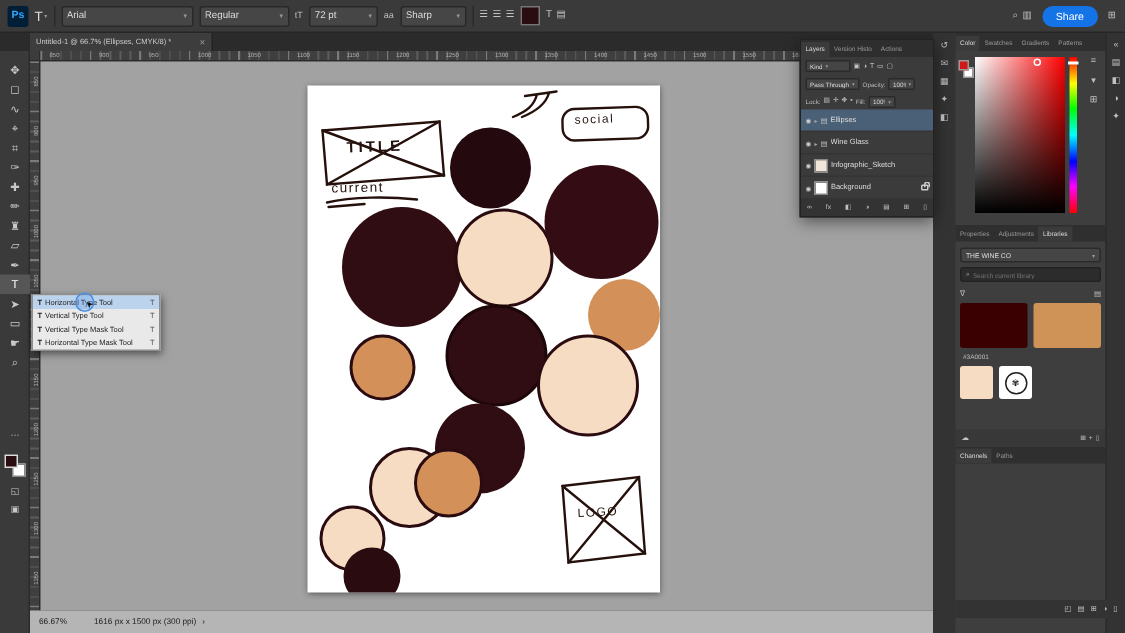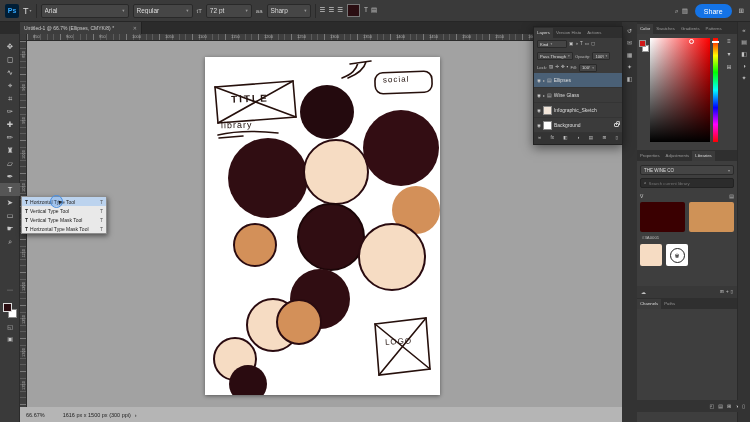--- a/index.html
+++ b/index.html
@@ -262,21 +262,21 @@
             <circle cx="187" cy="200" r="33" fill="#F6DCC3" stroke="#2A0B10" stroke-width="2"></circle>
             <circle cx="50" cy="188" r="21" fill="#D39059" stroke="#2A0B10" stroke-width="2"></circle>
             <circle cx="115" cy="242" r="30" fill="#300D12"></circle>
             <circle cx="68" cy="268" r="26" fill="#F6DCC3" stroke="#2A0B10" stroke-width="2"></circle>
             <circle cx="94" cy="265" r="22" fill="#D39059" stroke="#2A0B10" stroke-width="2"></circle>
             <circle cx="30" cy="302" r="21" fill="#F6DCC3" stroke="#2A0B10" stroke-width="2"></circle>
             <circle cx="43" cy="327" r="19" fill="#2A0B10"></circle>
           </g>
       </svg>
       <div class="sketchlabel" id="lbl-title">TITLE</div>
-      <div class="sketchlabel" id="lbl-subtitle">library</div>
+      <div class="sketchlabel" id="lbl-subtitle">current</div>
       <div class="sketchlabel" id="lbl-social">social</div>
       <div class="sketchlabel" id="lbl-logo">LOGO</div>
     </div>
   </div>
 
   <div id="statusbar" class="abs">
     <span class="zoomv">66.67%</span>
     <span>1616 px x 1500 px (300 ppi)</span>
     <span>›</span>
   </div>

